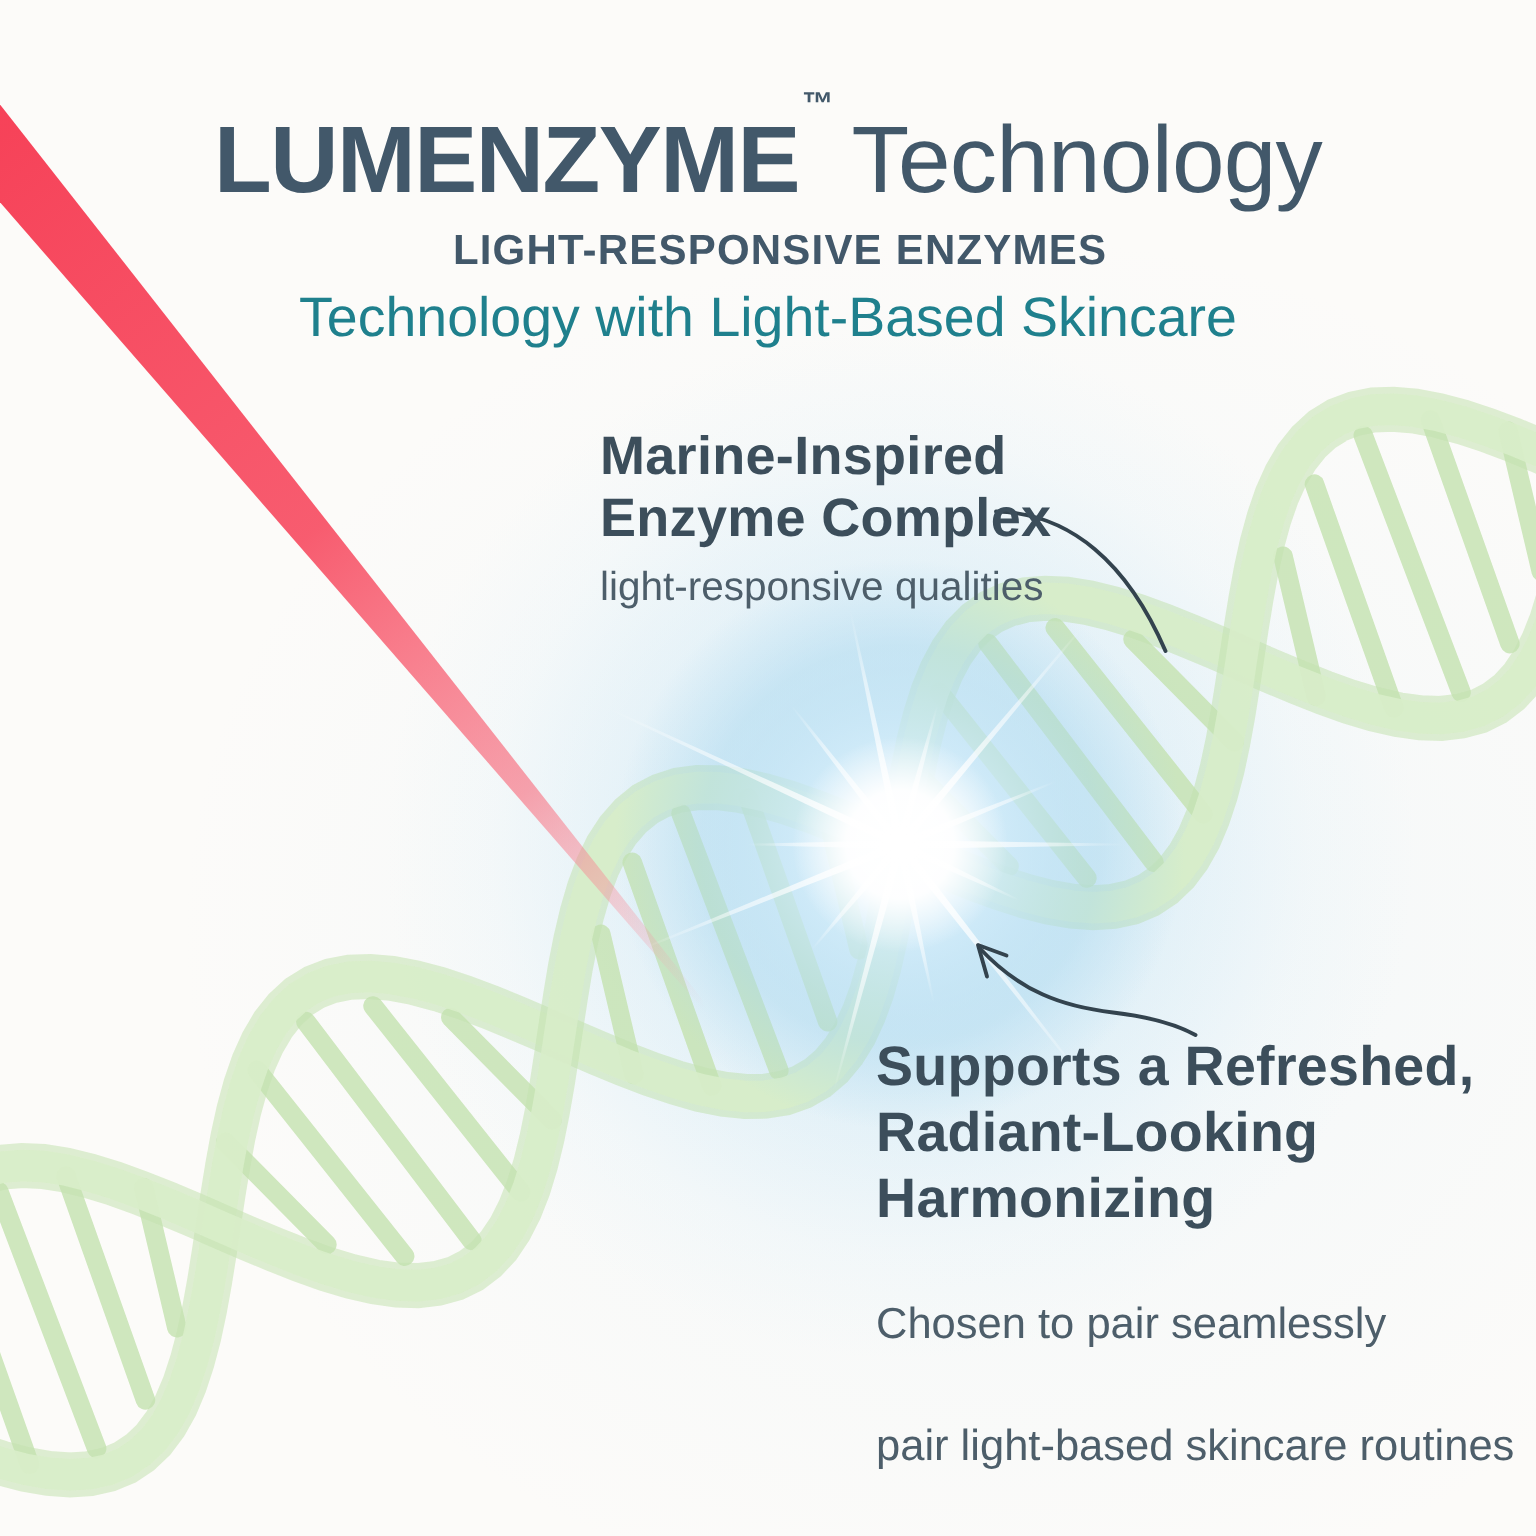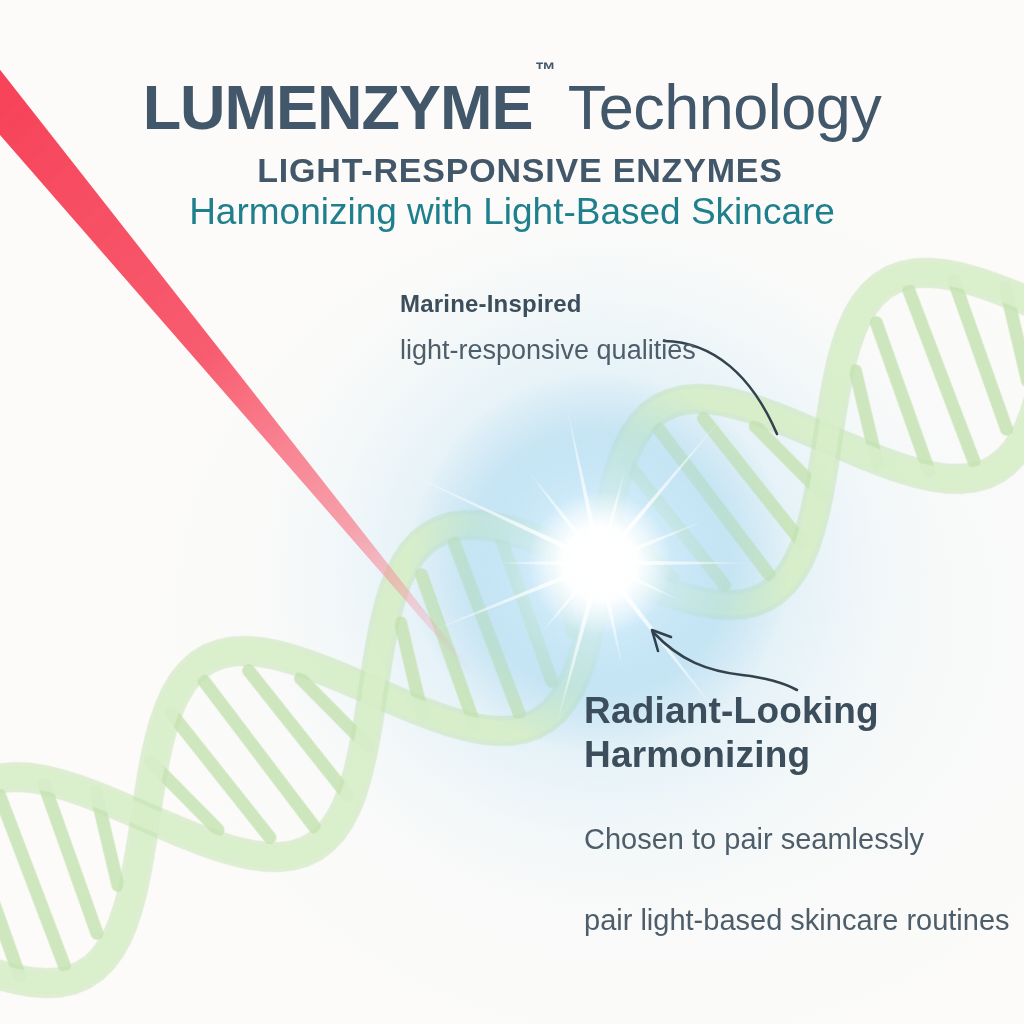--- a/index.html
+++ b/index.html
@@ -13,27 +13,27 @@
       radial-gradient(ellipse 720px 620px at 660px 620px, rgba(205,232,247,0.22) 0%, rgba(252,251,249,0) 75%),
       var(--background,#fcfbf9);
   }
   #art{position:absolute;left:0;top:0;width:1024px;height:1024px;z-index:1;}
   .txt{position:absolute;z-index:2;}
   .hdr{left:0;right:0;text-align:center;}
   .title{top:76px;font-size:63px;line-height:1;color:var(--slate,#42586a);}
   .brand{font-weight:700;letter-spacing:-1px;}
   .tm{font-size:21px;font-weight:700;position:relative;top:-30px;margin-left:2px;}
   .tech{font-weight:400;margin-left:12px;letter-spacing:-0.5px;}
-  .subtitle{top:151px;font-size:34px;font-weight:700;letter-spacing:0.8px;color:var(--slate,#42586a);padding-left:16px;}
+  .subtitle{top:151px;font-size:28px;font-weight:700;letter-spacing:0.8px;color:var(--slate,#42586a);padding-left:16px;}
   .tagline{top:191px;font-size:37px;font-weight:400;color:var(--teal,#1f808d);}
   .ann{text-align:left;}
   .ann-marine{left:400px;top:283px;}
   .ann-supports{left:584px;top:689px;}
   .ann-title-line{font-weight:700;color:var(--heading-slate,#3c4e5b);letter-spacing:0.2px;}
-  .ann-marine .ann-title-line{font-size:24px;line-height:41px;}
+  .ann-marine .ann-title-line{font-size:36px;line-height:41px;}
   .ann-supports .ann-title-line{font-size:37px;line-height:44px;}
   .ann-body{margin-top:9px;}
   .ann-supports .ann-body{margin-top:5px;}
   .ann-body-line{font-weight:400;color:var(--body-gray,#4d5e6a);}
   .ann-marine .ann-body-line{font-size:27px;line-height:35px;}
   .ann-supports .ann-body-line{font-size:29px;line-height:37px;margin-top:44px;}
 </style>
 </head>
 <body>
 
@@ -132,33 +132,35 @@
       <path d="M 658 651 L 652 630 L 671 637"></path>
     </g>
   </svg>
 
   <div class="txt hdr title">
     <span class="brand">LUMENZYME</span><sup class="tm">™</sup><span class="tech">Technology</span>
   </div>
 
   <div class="txt hdr subtitle">LIGHT-RESPONSIVE ENZYMES</div>
 
-  <div class="txt hdr tagline">Harmonizing with Light-Based Skincare</div>
+  <div class="txt hdr tagline">Technology with Light-Based Skincare</div>
 
   <div class="txt ann ann-marine">
     <div class="ann-title">
       <div class="ann-title-line">Marine-Inspired</div>
+      <div class="ann-title-line">Enzyme Complex</div>
     </div>
     <div class="ann-body">
       <div class="ann-body-line">light-responsive qualities</div>
     </div>
   </div>
 
   <div class="txt ann ann-supports">
     <div class="ann-title">
+      <div class="ann-title-line">Supports a Refreshed,</div>
       <div class="ann-title-line">Radiant-Looking</div>
       <div class="ann-title-line">Harmonizing</div>
     </div>
     <div class="ann-body">
       <div class="ann-body-line">Chosen to pair seamlessly</div>
       <div class="ann-body-line">pair light-based skincare routines</div>
     </div>
   </div>
 
 </div>

